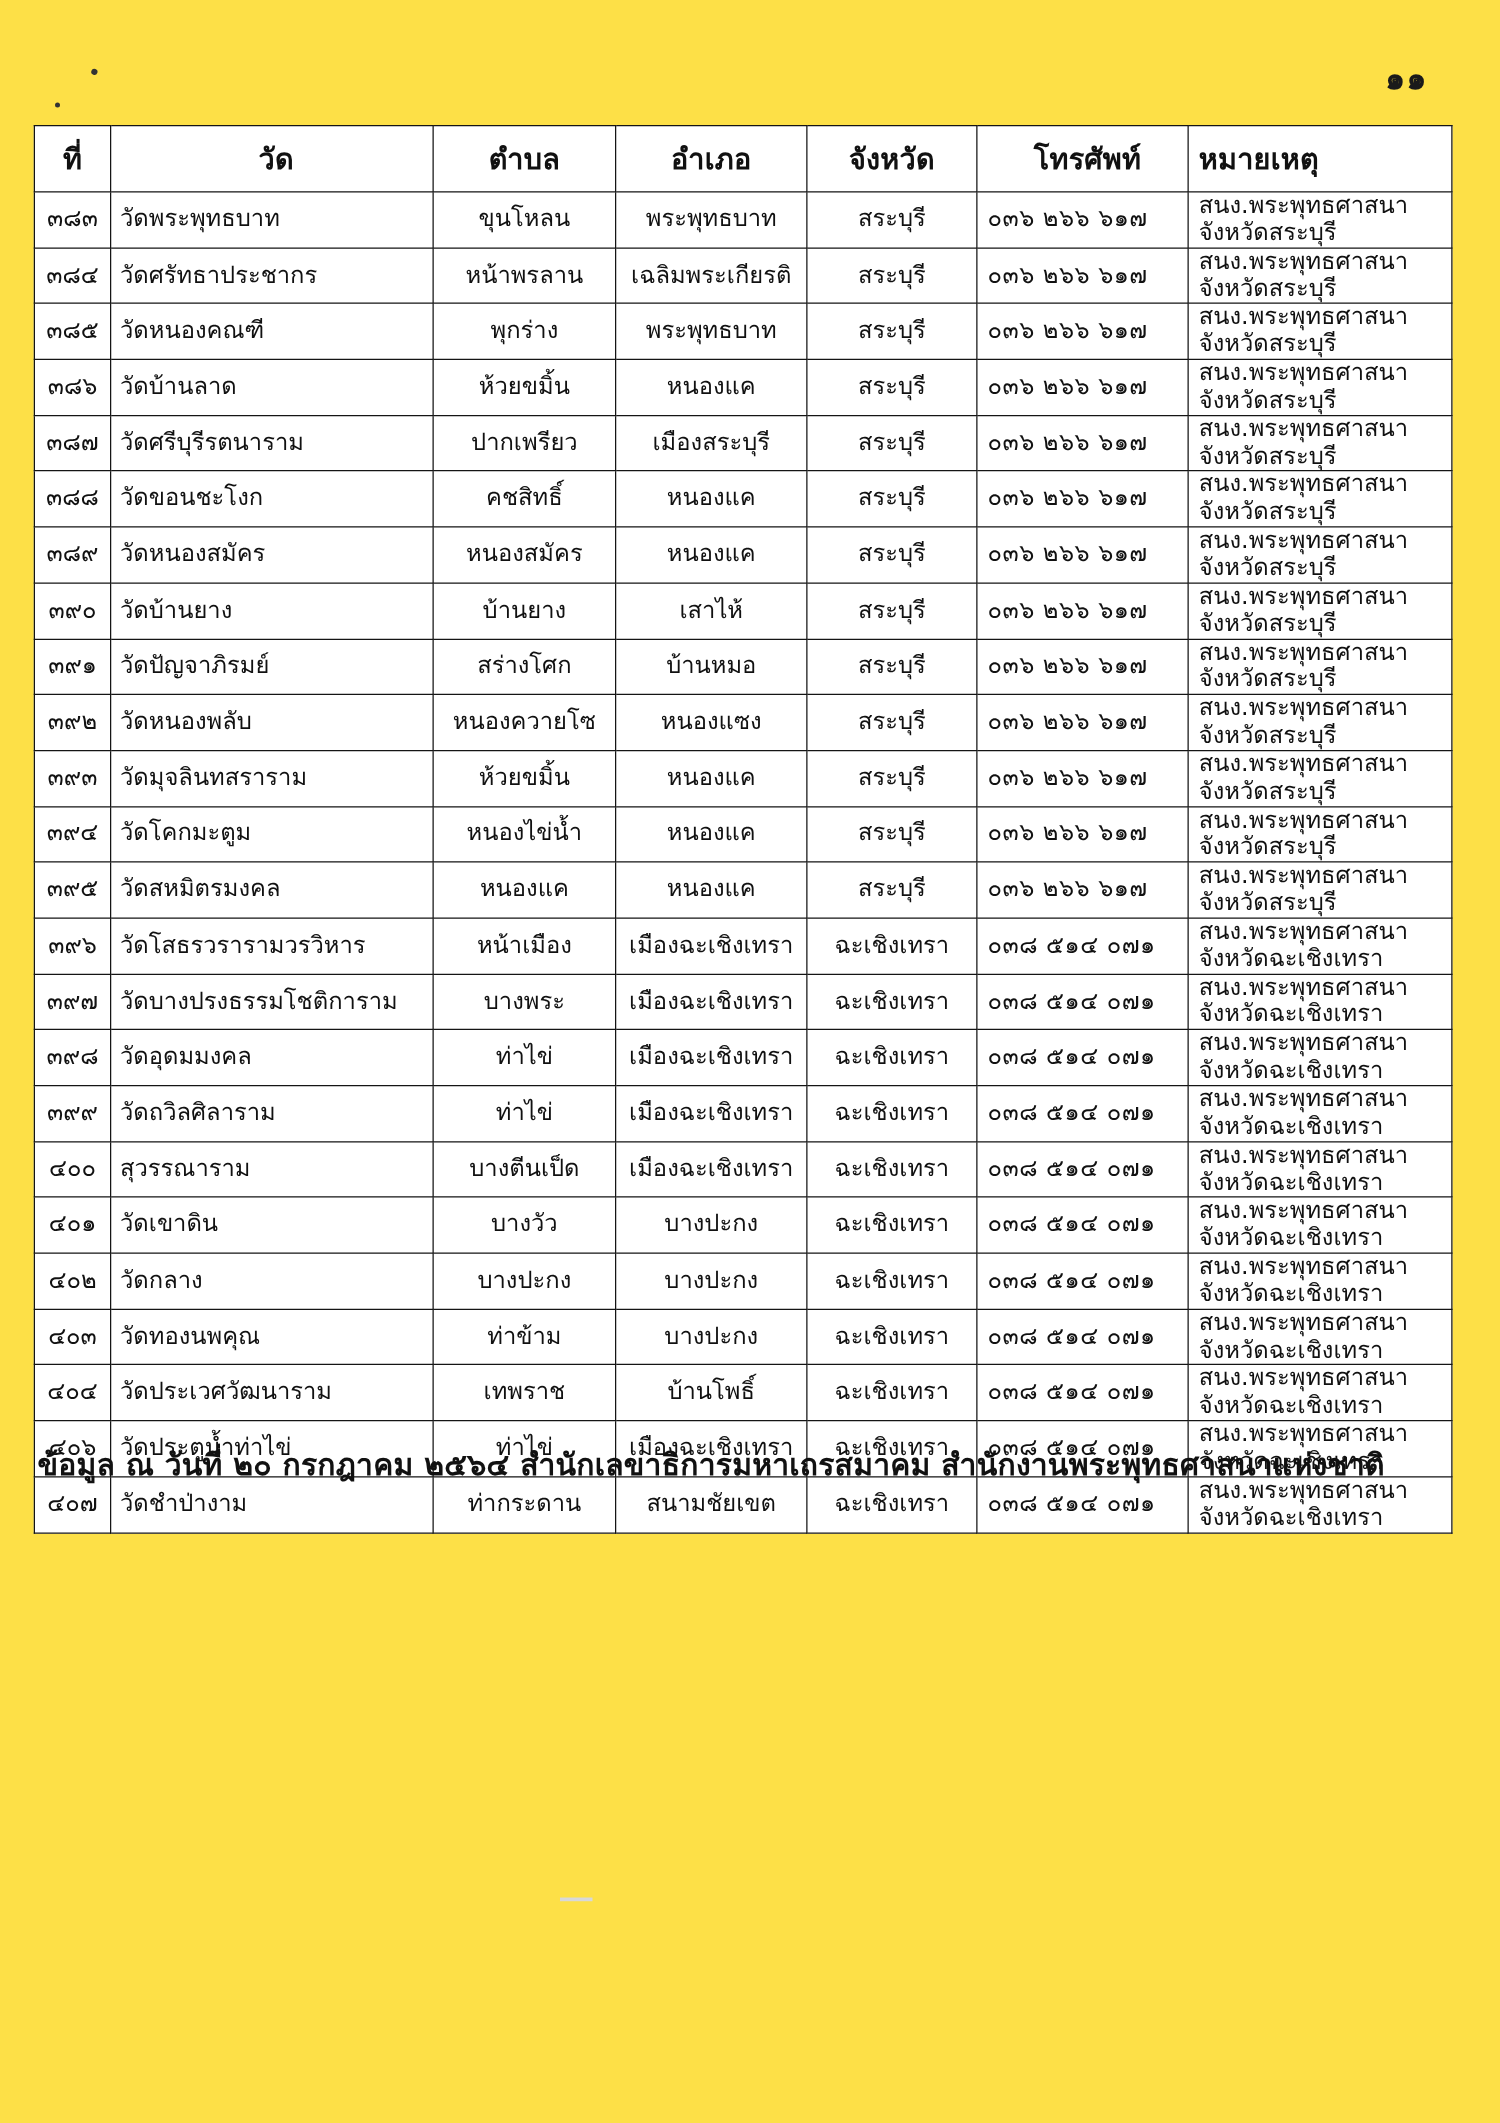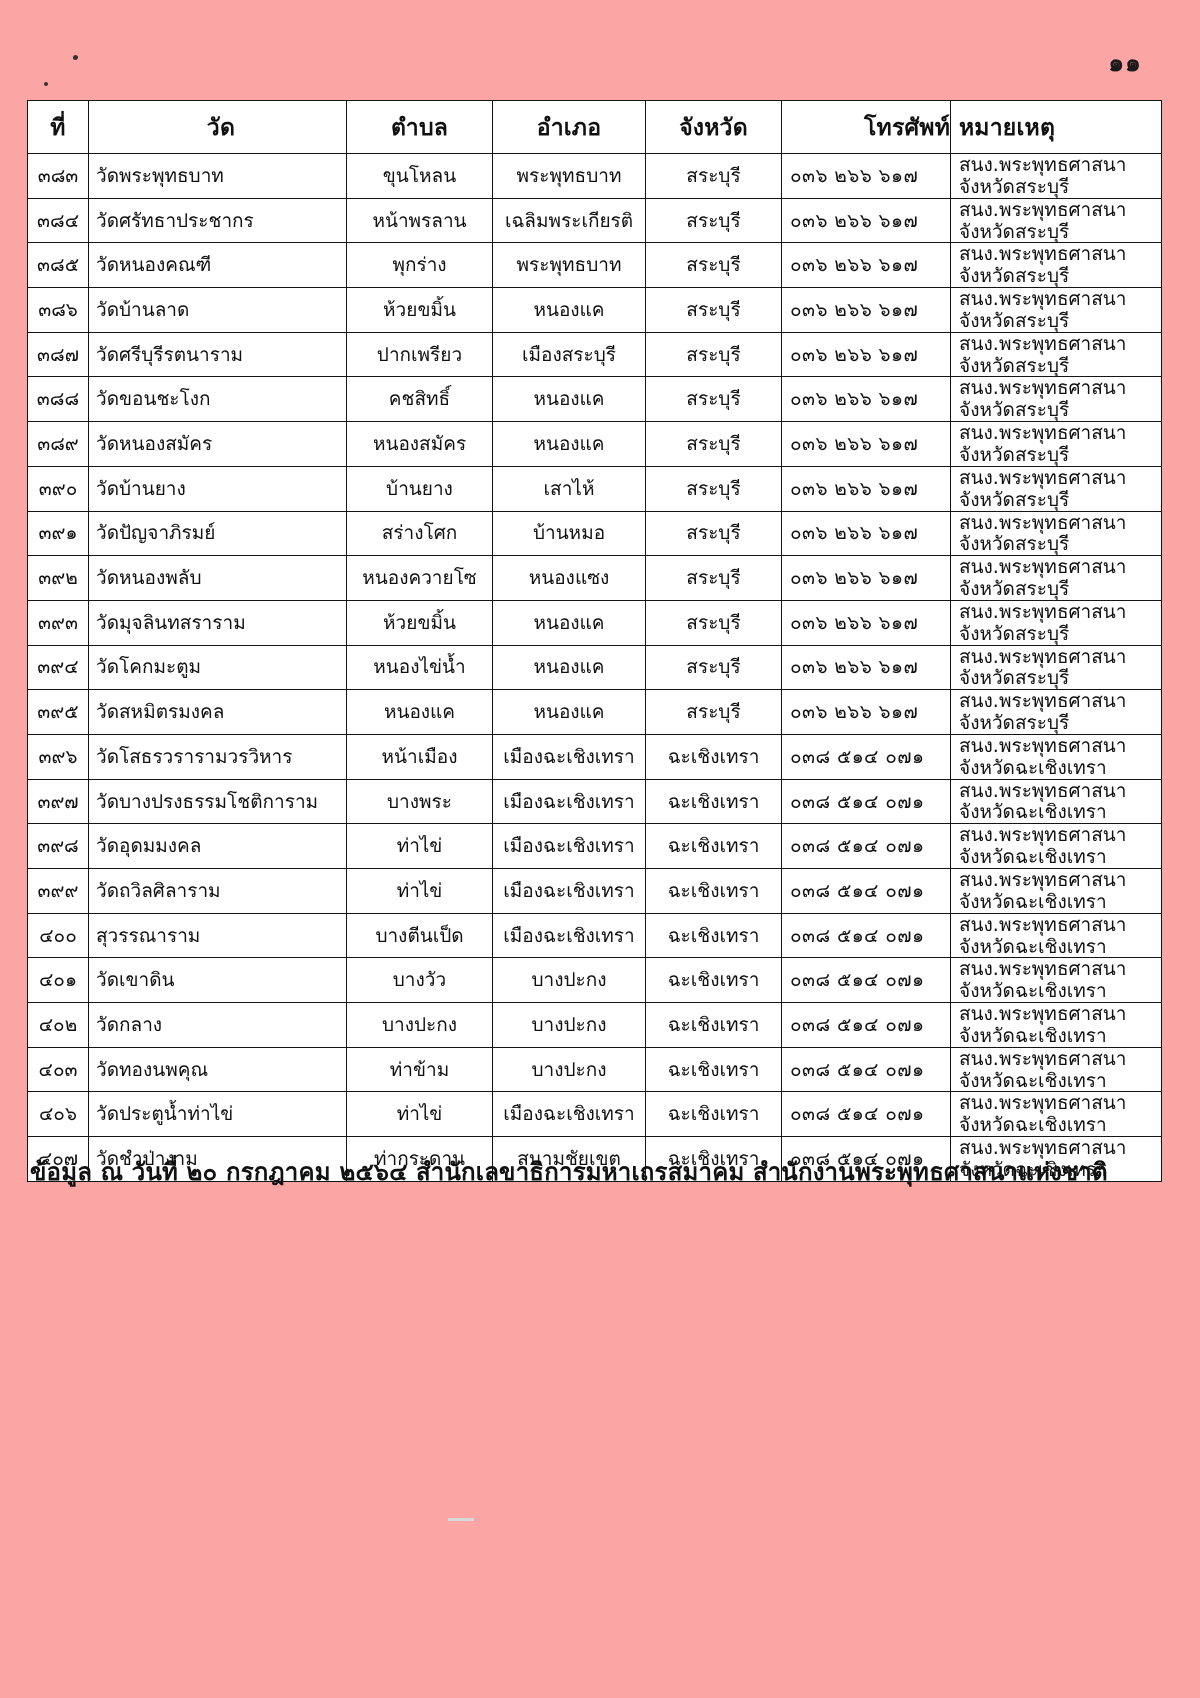--- a/index.html
+++ b/index.html
@@ -8,21 +8,21 @@
     width:1200px;
     height:1698px;
     position:relative;
     font-family:"DejaVu Sans","Liberation Sans",sans-serif;
     color:#111;
     -webkit-font-smoothing:antialiased;
   }
   .page{
     position:absolute;
     inset:0;
-    background:#fca5a5;
+    background:#fde047;
   }
   
   .speck{position:absolute;background:#333;border-radius:50%;}
   .speck.a{left:73px;top:55px;width:5px;height:5px;transform:rotate(20deg);}
   .speck.b{left:44px;top:82px;width:4px;height:4px;}
 
   .page-number{
     position:absolute;
     right:58px;
     top:42px;
@@ -53,21 +53,21 @@
     font-weight:400;
   }
   table.wat-table thead th{
     height:52px;
     font-size:23px;
     font-weight:700;
     text-align:center;
     letter-spacing:0.2px;
   }
   table.wat-table thead th.left-head{
-    text-align:right;
+    text-align:center;
     padding-left:8px;
   }
   table.wat-table tbody td{
     height:37px;
     font-size:19px;
     line-height:1.15;
   }
   .c-no{width:60px;text-align:center;font-size:18px;}
   .c-wat{width:250px;text-align:left;padding-left:7px !important;}
   .c-tambon{width:145px;text-align:center;}
@@ -302,20 +302,29 @@
           <tr>
             <td class="c-no">๔๐๓</td>
             <td class="c-wat">วัดทองนพคุณ</td>
             <td class="c-tambon">ท่าข้าม</td>
             <td class="c-amphoe">บางปะกง</td>
             <td class="c-changwat">ฉะเชิงเทรา</td>
             <td class="c-tel">๐๓๘ ๕๑๔ ๐๗๑</td>
             <td class="c-note">สนง.พระพุทธศาสนาจังหวัดฉะเชิงเทรา</td>
           </tr>
           <tr>
+            <td class="c-no">๔๐๔</td>
+            <td class="c-wat">วัดประเวศวัฒนาราม</td>
+            <td class="c-tambon">เทพราช</td>
+            <td class="c-amphoe">บ้านโพธิ์</td>
+            <td class="c-changwat">ฉะเชิงเทรา</td>
+            <td class="c-tel">๐๓๘ ๕๑๔ ๐๗๑</td>
+            <td class="c-note">สนง.พระพุทธศาสนาจังหวัดฉะเชิงเทรา</td>
+          </tr>
+          <tr>
             <td class="c-no">๔๐๖</td>
             <td class="c-wat">วัดประตูน้ำท่าไข่</td>
             <td class="c-tambon">ท่าไข่</td>
             <td class="c-amphoe">เมืองฉะเชิงเทรา</td>
             <td class="c-changwat">ฉะเชิงเทรา</td>
             <td class="c-tel">๐๓๘ ๕๑๔ ๐๗๑</td>
             <td class="c-note">สนง.พระพุทธศาสนาจังหวัดฉะเชิงเทรา</td>
           </tr>
           <tr>
             <td class="c-no">๔๐๗</td>

